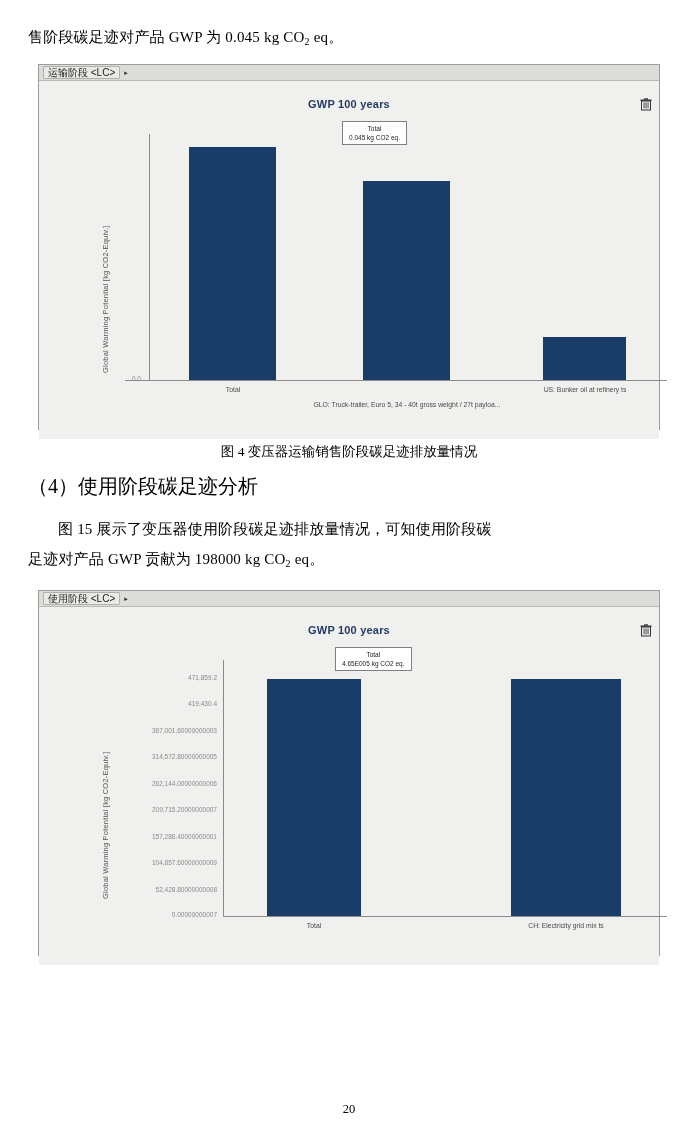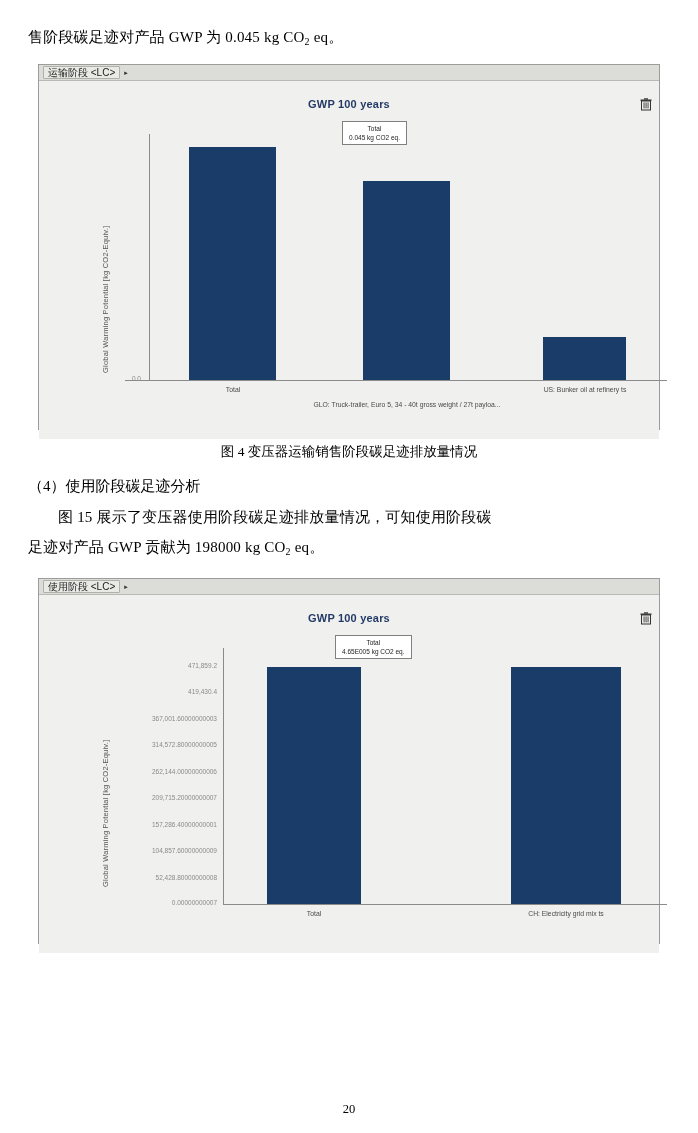--- a/index.html
+++ b/index.html
@@ -26,35 +26,36 @@
     font-size: 15px;
     line-height: 30px;
     letter-spacing: 0.2px;
     margin: 0;
   }
   .para-top {
     padding-top: 14px;
   }
   .indent {
     text-indent: 30px;
+    margin-top: 12px;
   }
   sub {
     font-size: 10px;
     vertical-align: baseline;
     position: relative;
     top: 3px;
   }
   .fig-caption {
     text-align: center;
     font-size: 13.5px;
     line-height: 24px;
     margin: 10px 0 0 0;
   }
   .section-head {
-    font-size: 15px;
+    font-size: 20px;
     line-height: 32px;
     margin: 6px 0 0 0;
   }
 
   
   .chart-panel {
     position: relative;
     border: 1px solid #9c9c9c;
     background: #f0f0ee;
     box-sizing: border-box;

